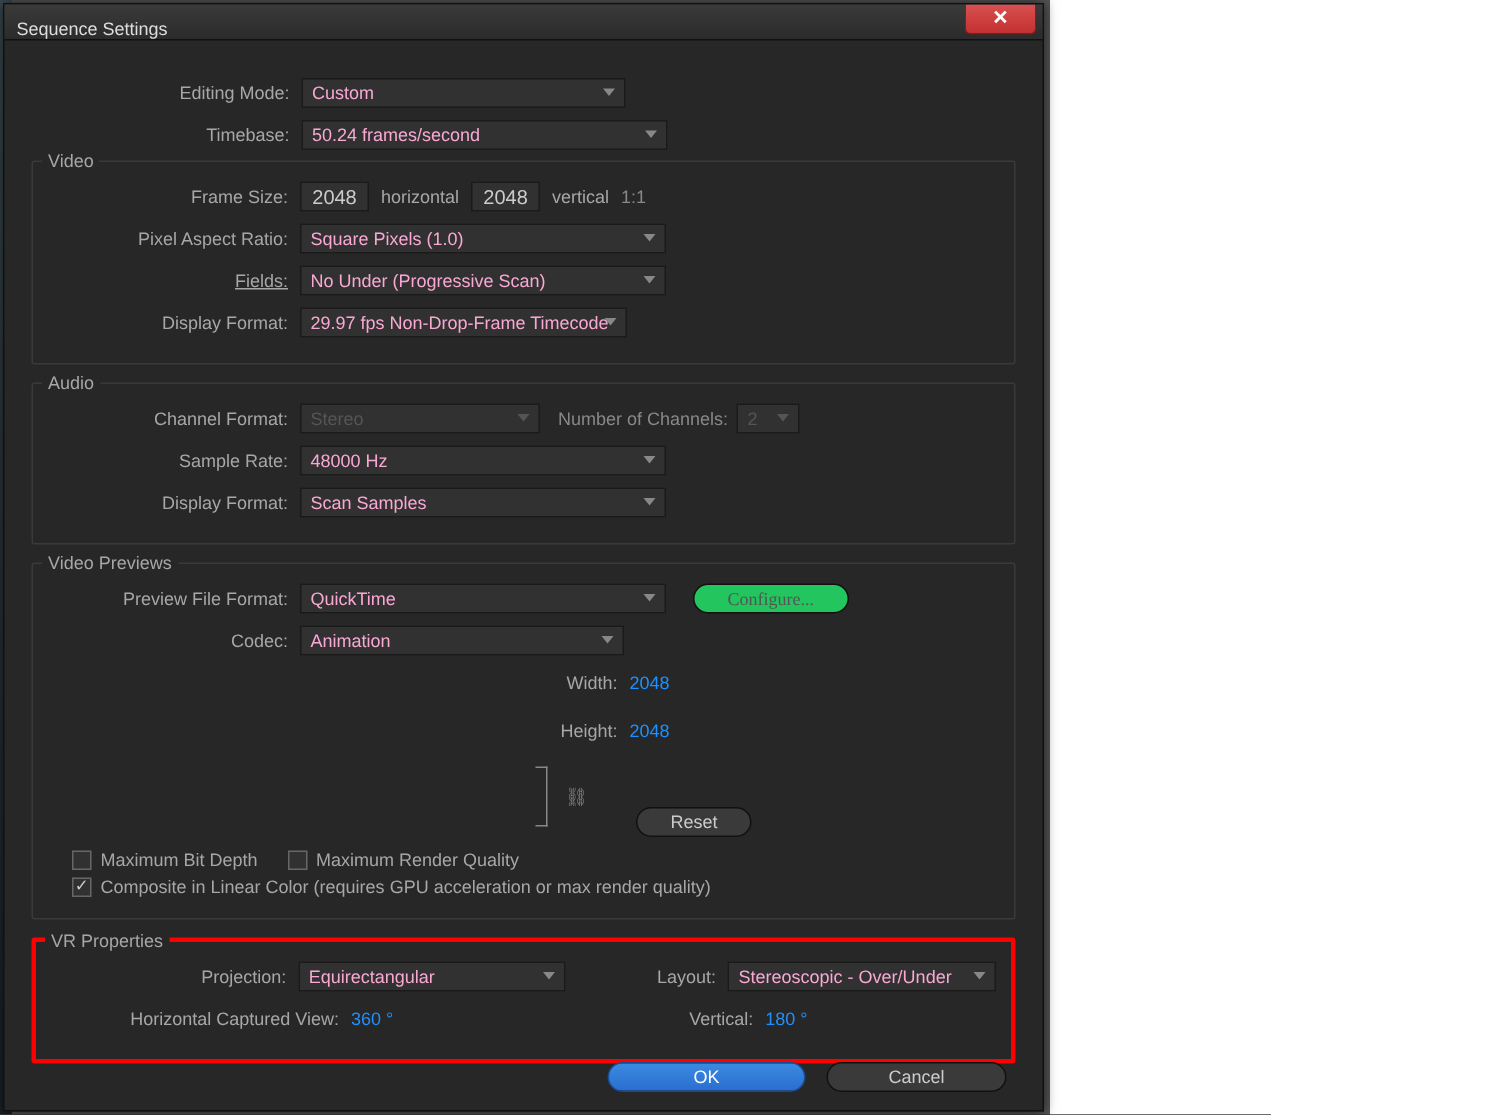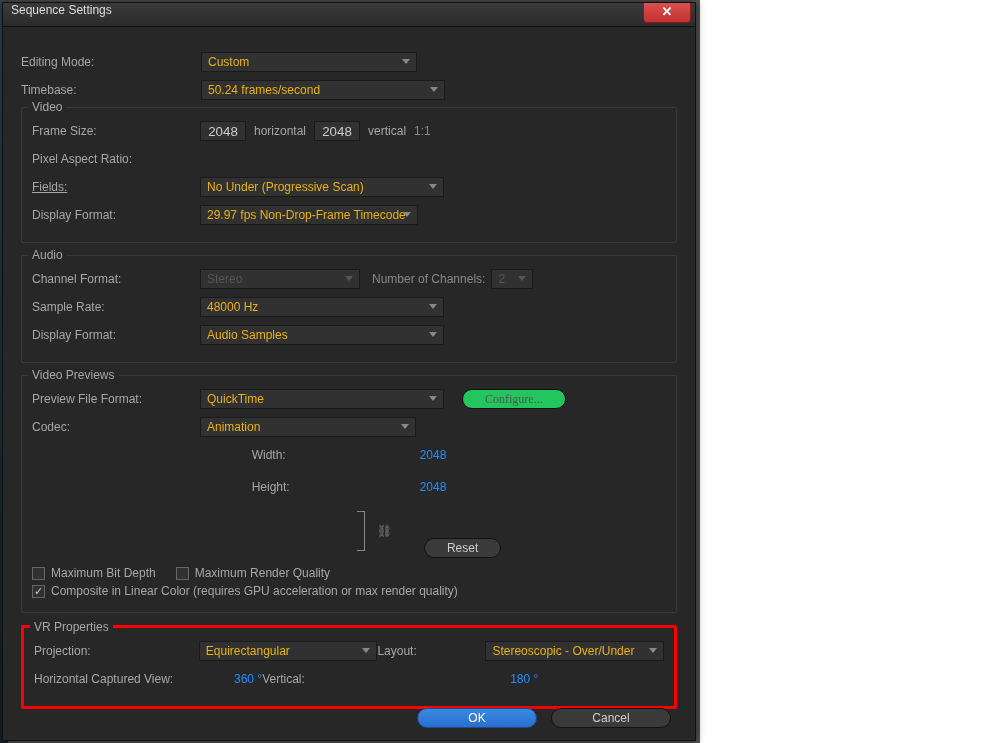--- a/index.html
+++ b/index.html
@@ -17,21 +17,21 @@
     left: 2px; top: 2px;
     width: 694px; height: 739px;
     background: #272727;
     border: 1px solid #111;
     box-shadow: 0 0 8px rgba(0,0,0,0.7);
   }
   .titlebar {
     height: 24px;
     background: linear-gradient(#3a3a3a,#2b2b2b);
     border-bottom: 1px solid #111;
-    display: flex; align-items: flex-start;
+    display: flex; align-items: flex-end;
     padding: 0 0 0 8px;
     color: #ddd;
     font-size: 12px;
     position: relative;
   }
   .close-btn {
     position: absolute; right: 4px; top: 0px;
     width: 48px; height: 20px;
     background: linear-gradient(#d95050,#c33030);
     border: 1px solid #8a1a1a;
@@ -47,30 +47,30 @@
   .content {
     padding: 14px 18px 10px 18px;
   }
   .row {
     display: flex;
     align-items: center;
     margin-bottom: 6px;
     min-height: 22px;
   }
   .lbl {
-    text-align: left;
+    text-align: right;
     padding-right: 8px;
     width: 180px;
     color: #a7a7a7;
   }
   .dropdown {
     height: 20px;
     background: #313131;
     border: 1px solid #1a1a1a;
-    color: #eab308;
+    color: #f9a8d4;
     display: flex; align-items: center;
     padding: 0 6px;
     position: relative;
     cursor: pointer;
   }
   .dropdown.disabled { color: #555; }
   .dropdown .arrow {
     position: absolute; right: 6px; top: 6px;
     width: 0; height: 0;
     border-left: 4px solid transparent;
@@ -111,39 +111,39 @@
     margin-right: 6px;
     cursor: pointer;
     vertical-align: middle;
   }
   .checkbox.checked::after {
     content: "✓";
     color: #ccc;
     font-size: 11px;
     line-height: 11px;
   }
-  .cbrow { display: flex; align-items: center; margin: 4px 0 4px 0; text-align: right; }
+  .cbrow { display: flex; align-items: center; margin: 4px 0 4px 16px; text-align: right; }
   .cblabel { color: #a7a7a7; }
   .btn {
     height: 20px;
     border-radius: 10px;
     border: 1px solid #111;
     background: #3a3a3a;
     color: #ccc;
     padding: 0 22px;
     display: inline-flex; align-items: center; justify-content: center;
     cursor: pointer;
     min-width: 60px;
   }
   .btn.disabled { color: #555; background: #22c55e; cursor: default; font-family: Liberation Serif, serif; }
   .btn.primary {
     background: linear-gradient(#3a8ae0,#2a6ed0);
     color: #fff;
     border: 1px solid #1a4a90;
-    width: 120px;
+    width: 132px;
     align-items: center;
   }
   .btn.secondary { width: 120px; }
   .bracket {
     border-right: 1px solid #888;
     border-top: 1px solid #888;
     border-bottom: 1px solid #888;
     width: 8px; height: 40px;
     margin-left: 20px;
   }
@@ -207,20 +207,24 @@
         <div class="lbl" style="width:168px;">Frame Size:</div>
         <input class="textinput" value="2048" style="">
         <span style="margin:0 8px;">horizontal</span>
         <input class="textinput" value="2048" style="">
         <span style="margin:0 8px;">vertical</span>
         <span class="static">1:1</span>
       </div>
 
       <div class="row">
         <div class="lbl" style="width:168px;">Pixel Aspect Ratio:</div>
+        <div class="dropdown" style="width:244px;">
+          <span>Square Pixels (1.0)</span>
+          <span class="arrow"></span>
+        </div>
       </div>
 
       <div class="row">
         <div class="lbl" style="width:168px;text-decoration:underline;">Fields:</div>
         <div class="dropdown" style="width:244px;">
           <span>No Under (Progressive Scan)</span>
           <span class="arrow"></span>
         </div>
       </div>
 
@@ -253,21 +257,21 @@
         <div class="lbl" style="width:168px;">Sample Rate:</div>
         <div class="dropdown" style="width:244px;">
           <span>48000 Hz</span>
           <span class="arrow"></span>
         </div>
       </div>
 
       <div class="row">
         <div class="lbl" style="width:168px;">Display Format:</div>
         <div class="dropdown" style="width:244px;">
-          <span>Audio Samples</span>
+          <span>Scan Samples</span>
           <span class="arrow"></span>
         </div>
       </div>
     </div>
 
     <div class="group">
       <div class="group-title">Video Previews</div>
 
       <div class="row">
         <div class="lbl" style="width:168px;">Preview File Format:</div>

